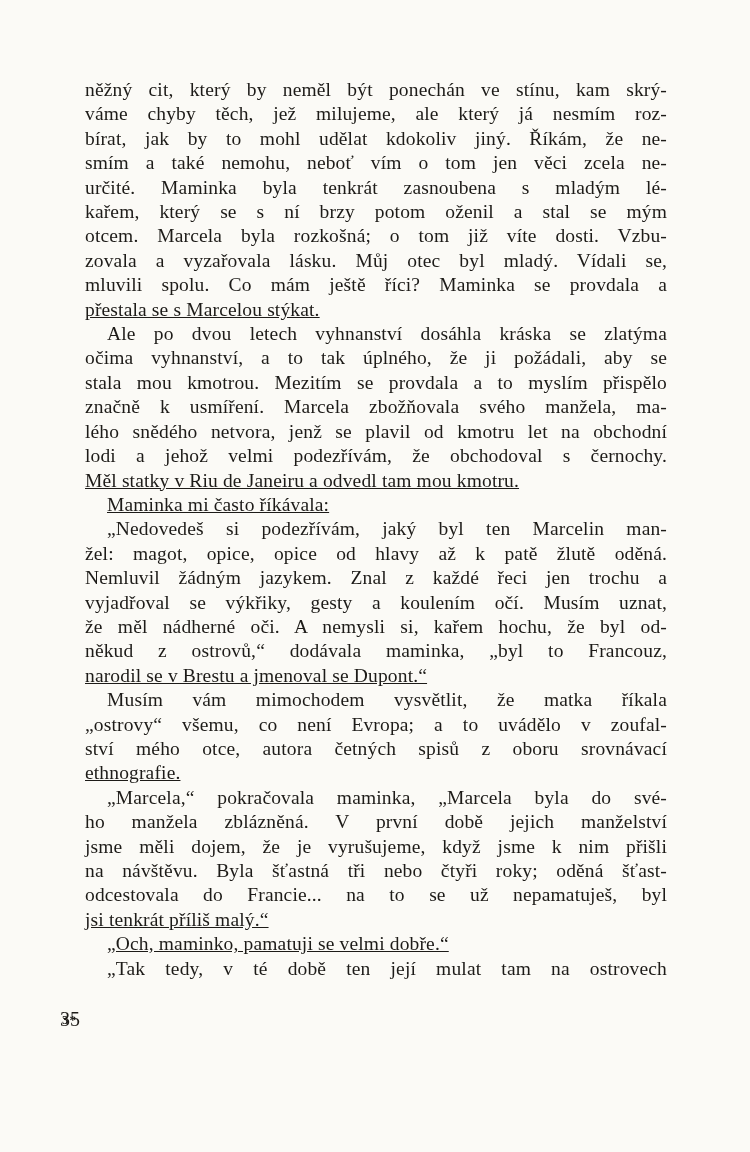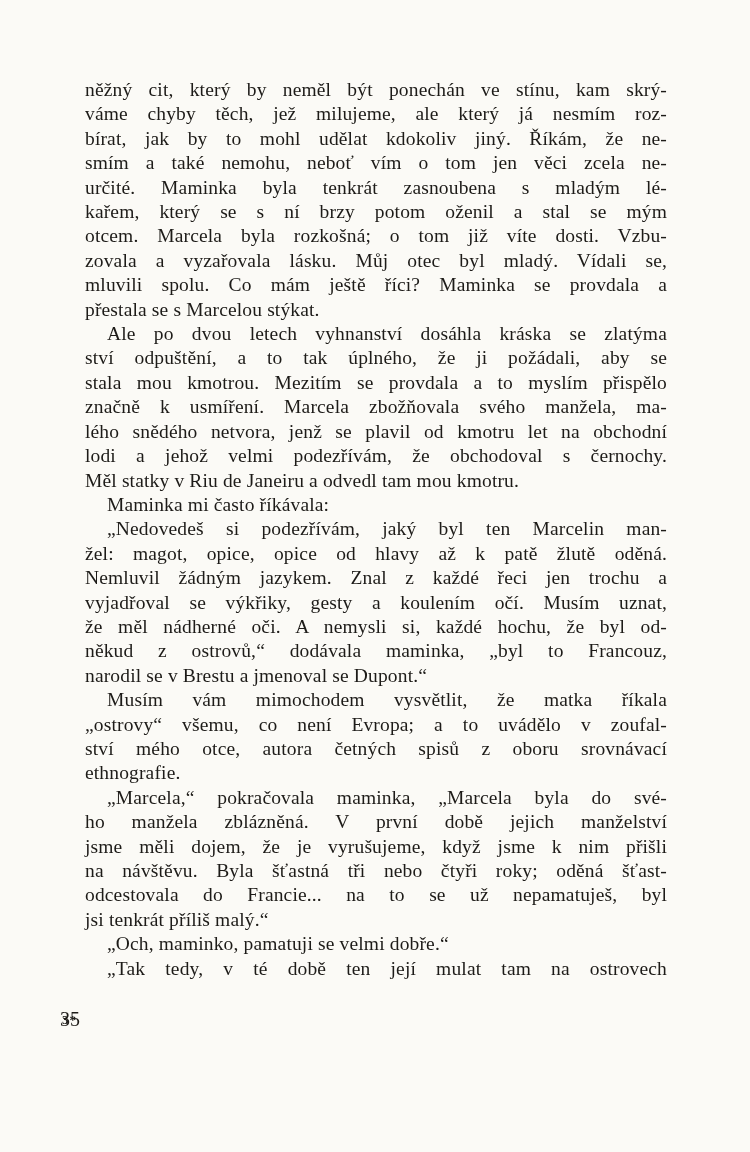--- a/index.html
+++ b/index.html
@@ -38,20 +38,21 @@
     padding: 0;
   }
   .line {
     text-align: justify;
     text-align-last: justify;
     text-justify: inter-word;
     white-space: normal;
   }
   .line.last {
     text-align-last: left;
+    text-decoration: underline;
   }
   .line.first-indent {
     text-indent: 22px;
   }
   .footer {
     position: absolute;
     left: 60px;
     top: 1008px;
     width: 630px;
     height: 28px;
@@ -84,36 +85,36 @@
         <div class="line">smím a také nemohu, neboť vím o tom jen věci zcela ne-</div>
         <div class="line">určité. Maminka byla tenkrát zasnoubena s mladým lé-</div>
         <div class="line">kařem, který se s ní brzy potom oženil a stal se mým</div>
         <div class="line">otcem. Marcela byla rozkošná; o tom již víte dosti. Vzbu-</div>
         <div class="line">zovala a vyzařovala lásku. Můj otec byl mladý. Vídali se,</div>
         <div class="line">mluvili spolu. Co mám ještě říci? Maminka se provdala a</div>
         <div class="line last">přestala se s Marcelou stýkat.</div>
       </div>
       <div class="para">
         <div class="line first-indent">Ale po dvou letech vyhnanství dosáhla kráska se zlatýma</div>
-        <div class="line">ství odpuštění, a to tak úplného, že ji požádali, aby se</div>
+        <div class="line">očima vyhnanství, a to tak úplného, že ji požádali, aby se</div>
         <div class="line">stala mou kmotrou. Mezitím se provdala a to myslím přispělo</div>
         <div class="line">značně k usmíření. Marcela zbožňovala svého manžela, ma-</div>
         <div class="line">lého snědého netvora, jenž se plavil od kmotru let na obchodní</div>
         <div class="line">lodi a jehož velmi podezřívám, že obchodoval s černochy.</div>
         <div class="line last">Měl statky v Riu de Janeiru a odvedl tam mou kmotru.</div>
       </div>
       <div class="para">
         <div class="line last first-indent">Maminka mi často říkávala:</div>
       </div>
       <div class="para">
         <div class="line first-indent">„Nedovedeš si podezřívám, jaký byl ten Marcelin man-</div>
         <div class="line">žel: magot, opice, opice od hlavy až k patě žlutě oděná.</div>
         <div class="line">Nemluvil žádným jazykem. Znal z každé řeci jen trochu a</div>
         <div class="line">vyjadřoval se výkřiky, gesty a koulením očí. Musím uznat,</div>
-        <div class="line">že měl nádherné oči. A nemysli si, každé hochu, že byl od-</div>
+        <div class="line">že měl nádherné oči. A nemysli si, kařem hochu, že byl od-</div>
         <div class="line">někud z ostrovů,“ dodávala maminka, „byl to Francouz,</div>
         <div class="line last">narodil se v Brestu a jmenoval se Dupont.“</div>
       </div>
       <div class="para">
         <div class="line first-indent">Musím vám mimochodem vysvětlit, že matka říkala</div>
         <div class="line">„ostrovy“ všemu, co není Evropa; a to uvádělo v zoufal-</div>
         <div class="line">ství mého otce, autora četných spisů z oboru srovnávací</div>
         <div class="line last">ethnografie.</div>
       </div>
       <div class="para">

